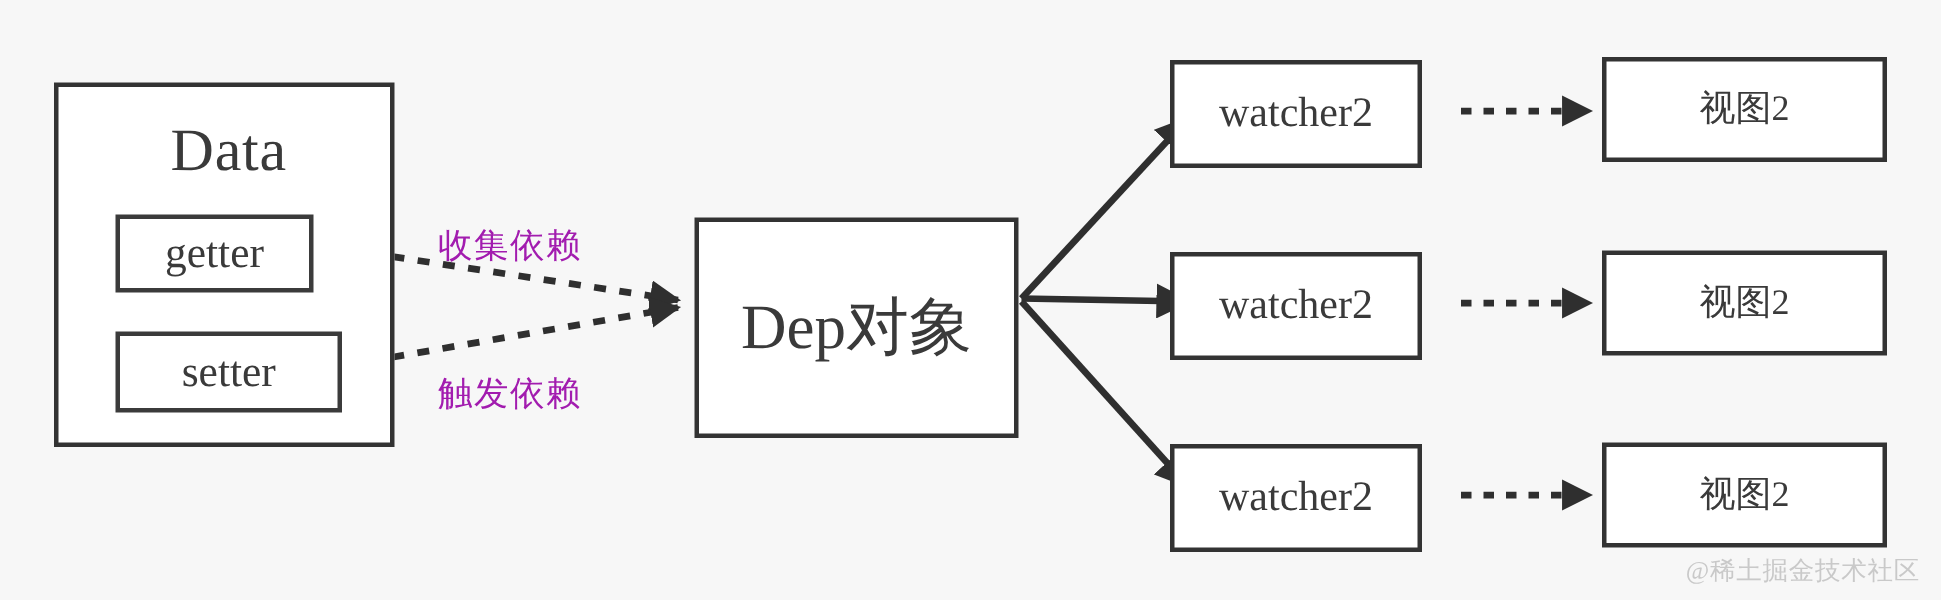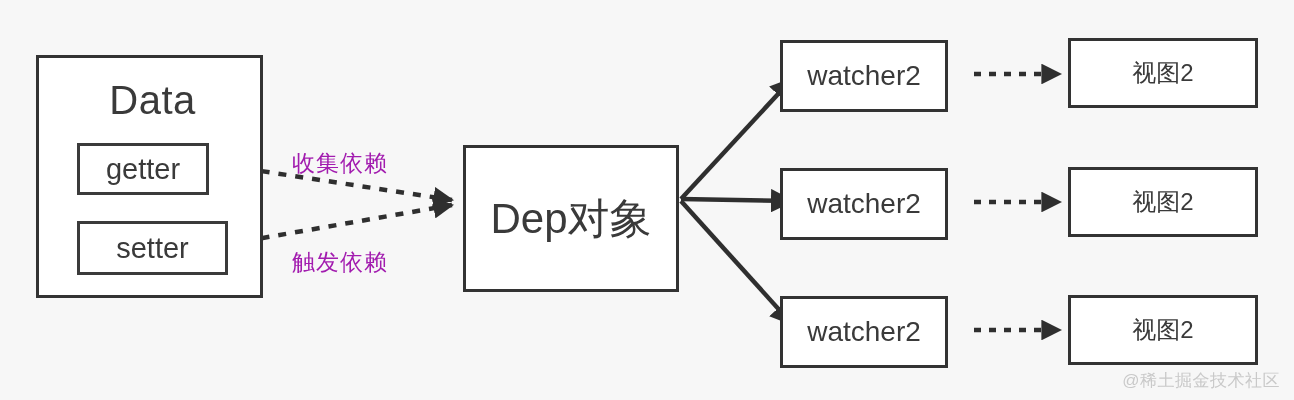--- a/index.html
+++ b/index.html
@@ -13,20 +13,21 @@
     background: #f7f7f7;
     font-family: "Liberation Sans", "DejaVu Sans", sans-serif;
     overflow: hidden;
     position: relative;
   }
   #diagram-root {
     position: relative;
     width: 1294px;
     height: 400px;
     background: #f7f7f7;
+    font-family: Liberation Serif, serif;
   }
   svg#edges {
     position: absolute;
     left: 0;
     top: 0;
     width: 1294px;
     height: 400px;
     pointer-events: none;
   }
   .node {

